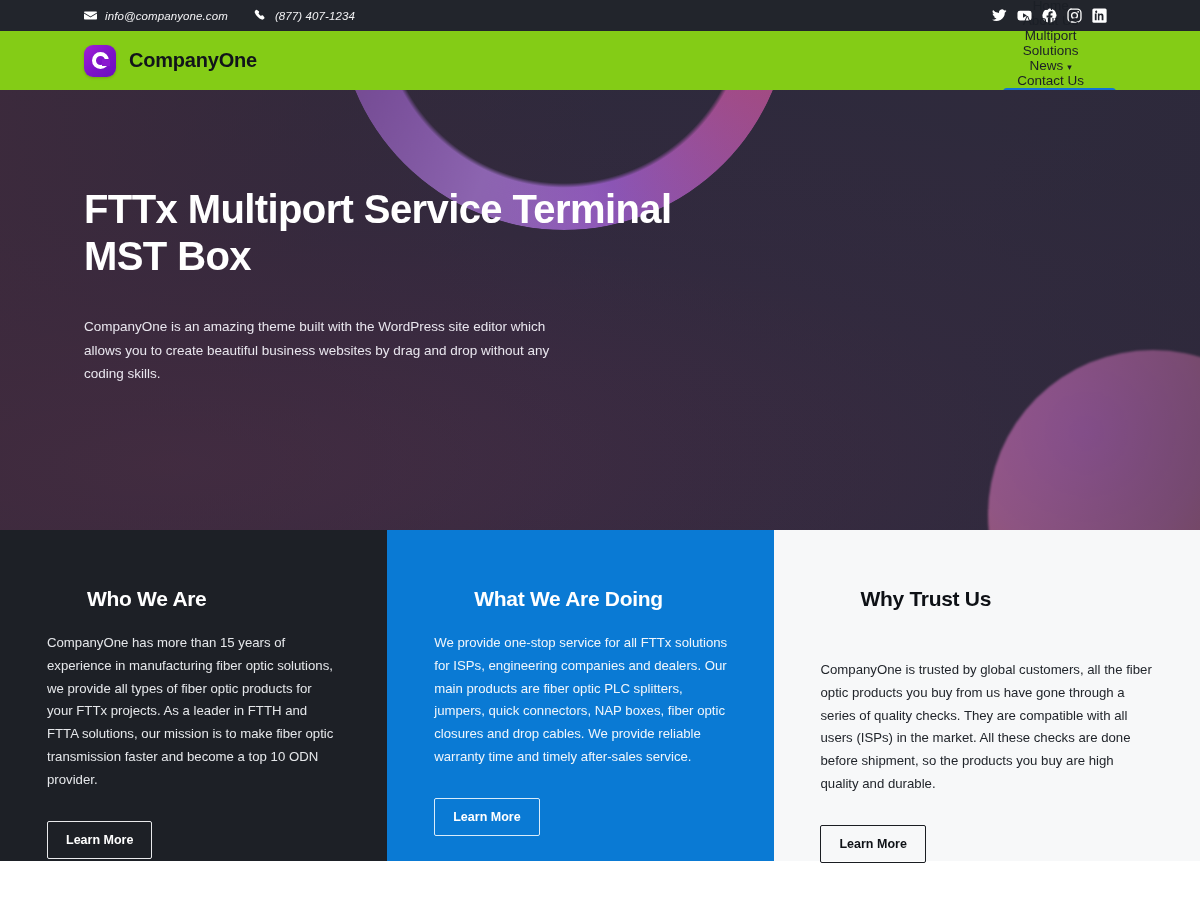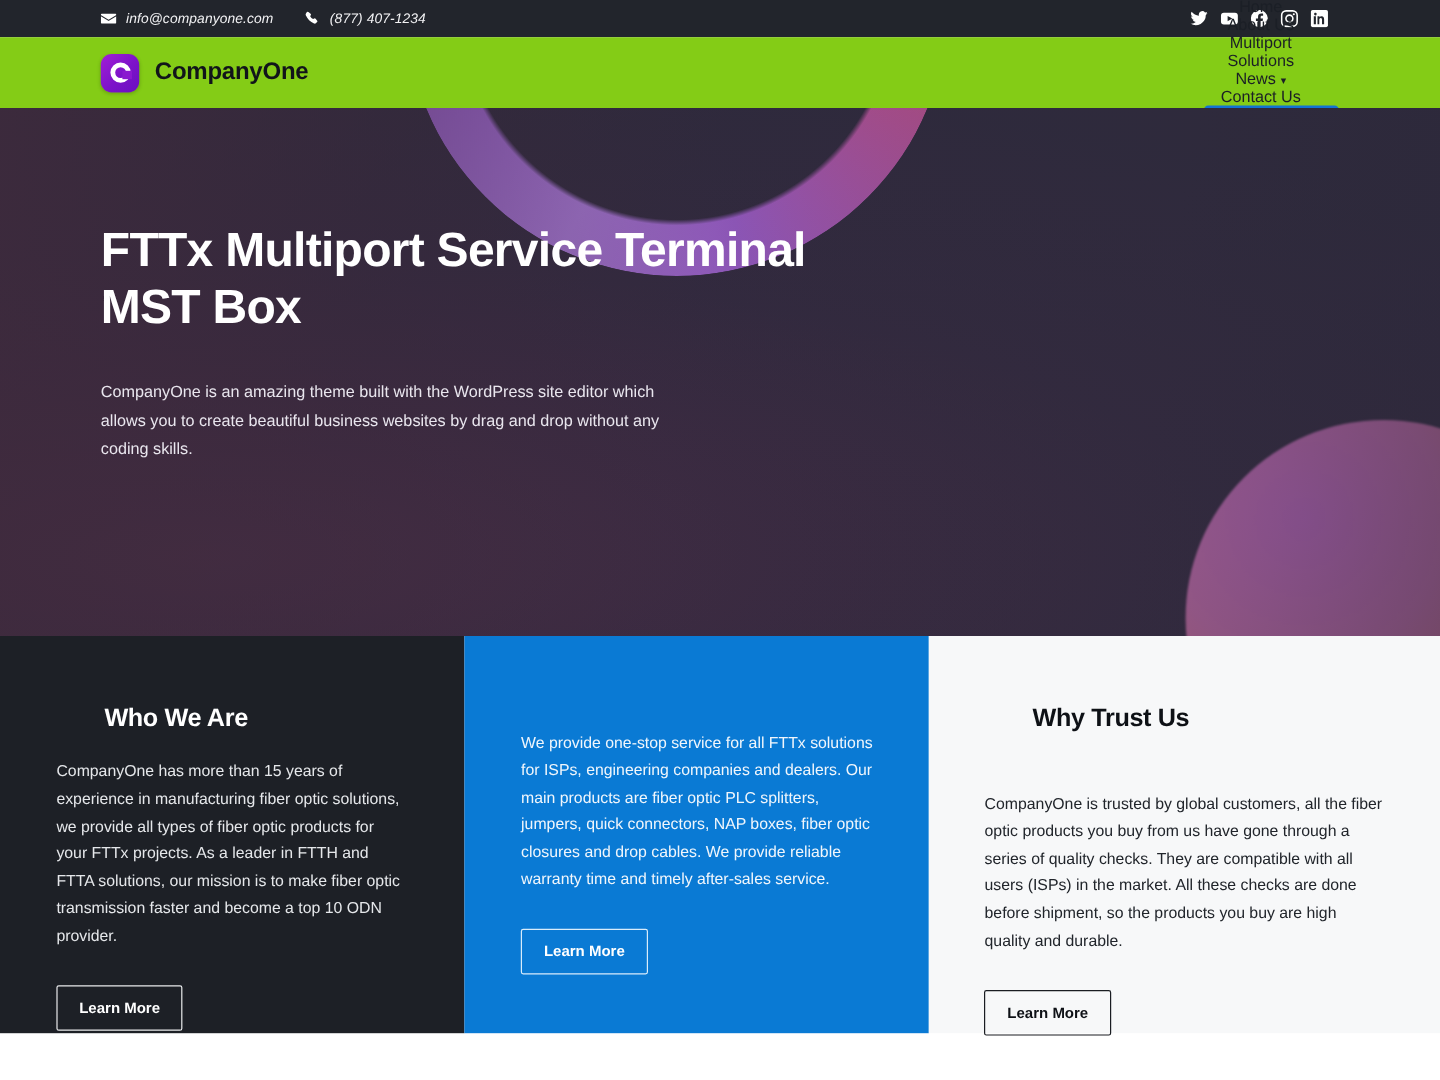--- a/index.html
+++ b/index.html
@@ -225,20 +225,21 @@
   </div>
 </section>
 
 <section class="cols">
   <div class="col col-1">
     <h2 class="col-title">Who We Are</h2>
     <p class="col-text">CompanyOne has more than 15 years of experience in manufacturing fiber optic solutions, we provide all types of fiber optic products for your FTTx projects. As a leader in FTTH and FTTA solutions, our mission is to make fiber optic transmission faster and become a top 10 ODN provider.</p>
     <button class="btn-learn">Learn More</button>
   </div>
   <div class="col col-2">
+    <h2 class="col-title">What We Are Doing</h2>
     <p class="col-text">We provide one-stop service for all FTTx solutions for ISPs, engineering companies and dealers. Our main products are fiber optic PLC splitters, jumpers, quick connectors, NAP boxes, fiber optic closures and drop cables. We provide reliable warranty time and timely after-sales service.</p>
     <button class="btn-learn">Learn More</button>
   </div>
   <div class="col col-3">
     <h2 class="col-title">Why Trust Us</h2>
     <p class="col-text">CompanyOne is trusted by global customers, all the fiber optic products you buy from us have gone through a series of quality checks. They are compatible with all users (ISPs) in the market. All these checks are done before shipment, so the products you buy are high quality and durable.</p>
     <button class="btn-learn">Learn More</button>
   </div>
 </section>
 

